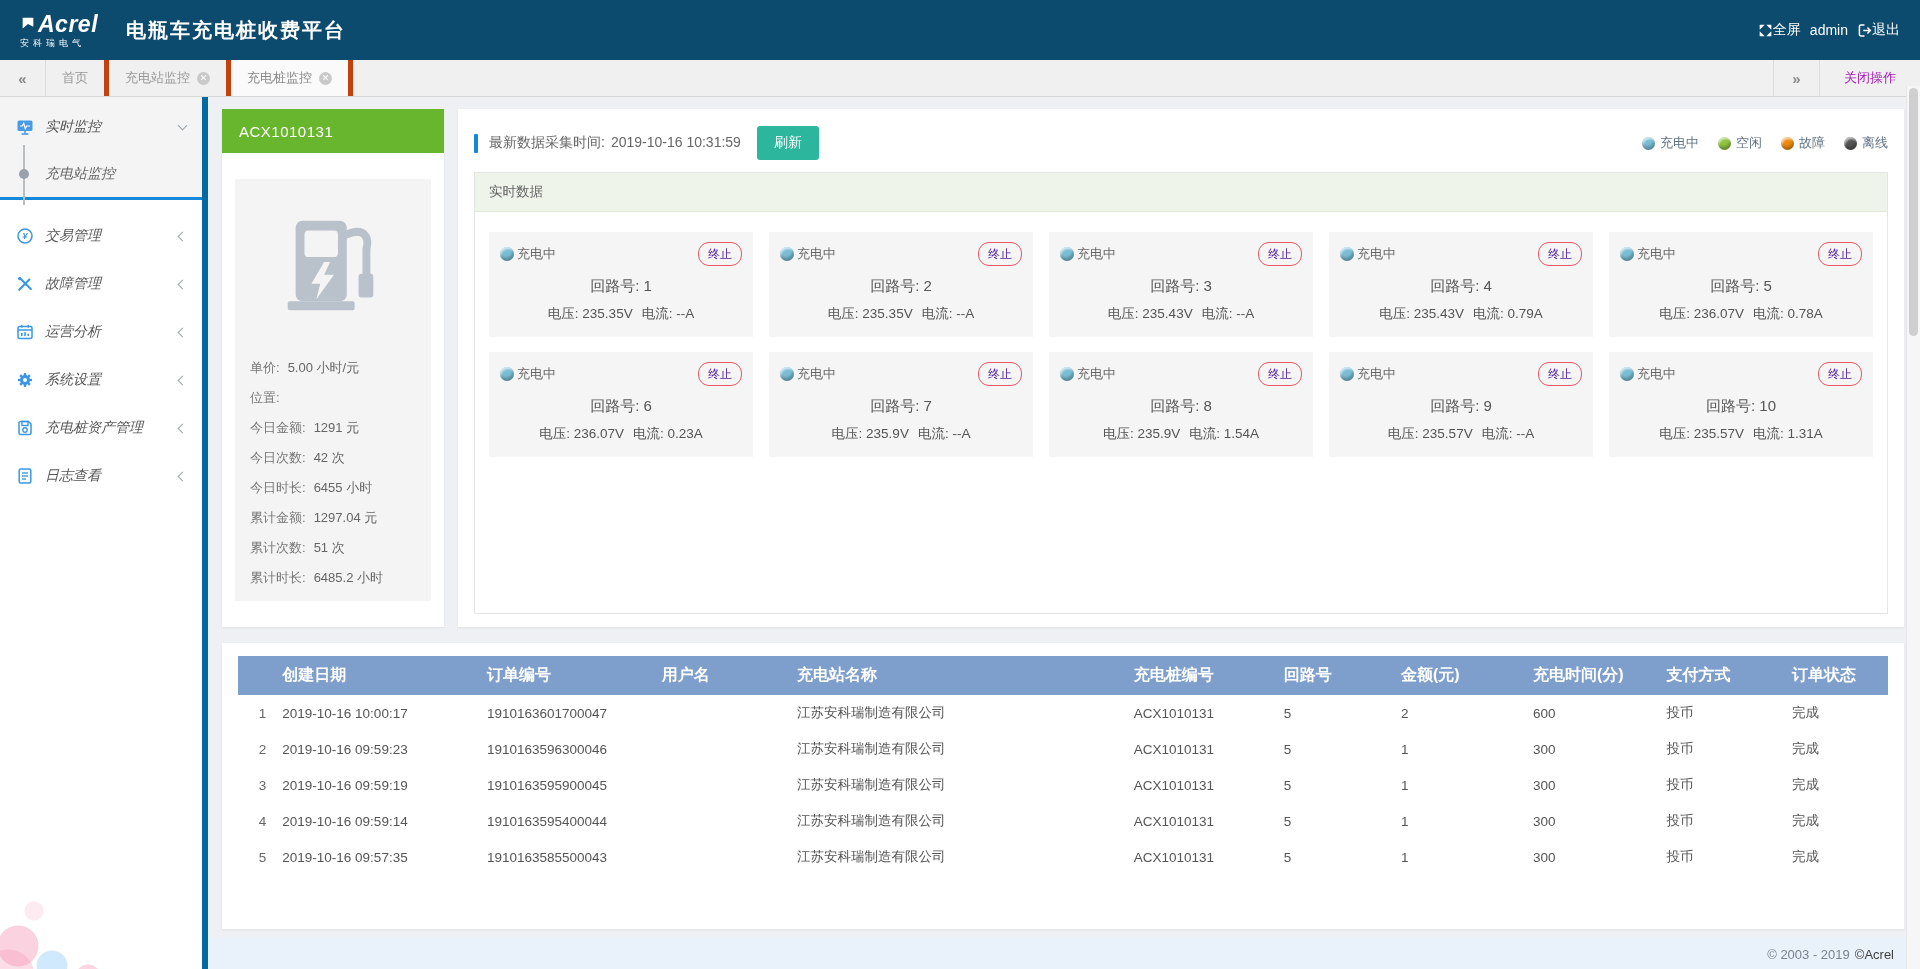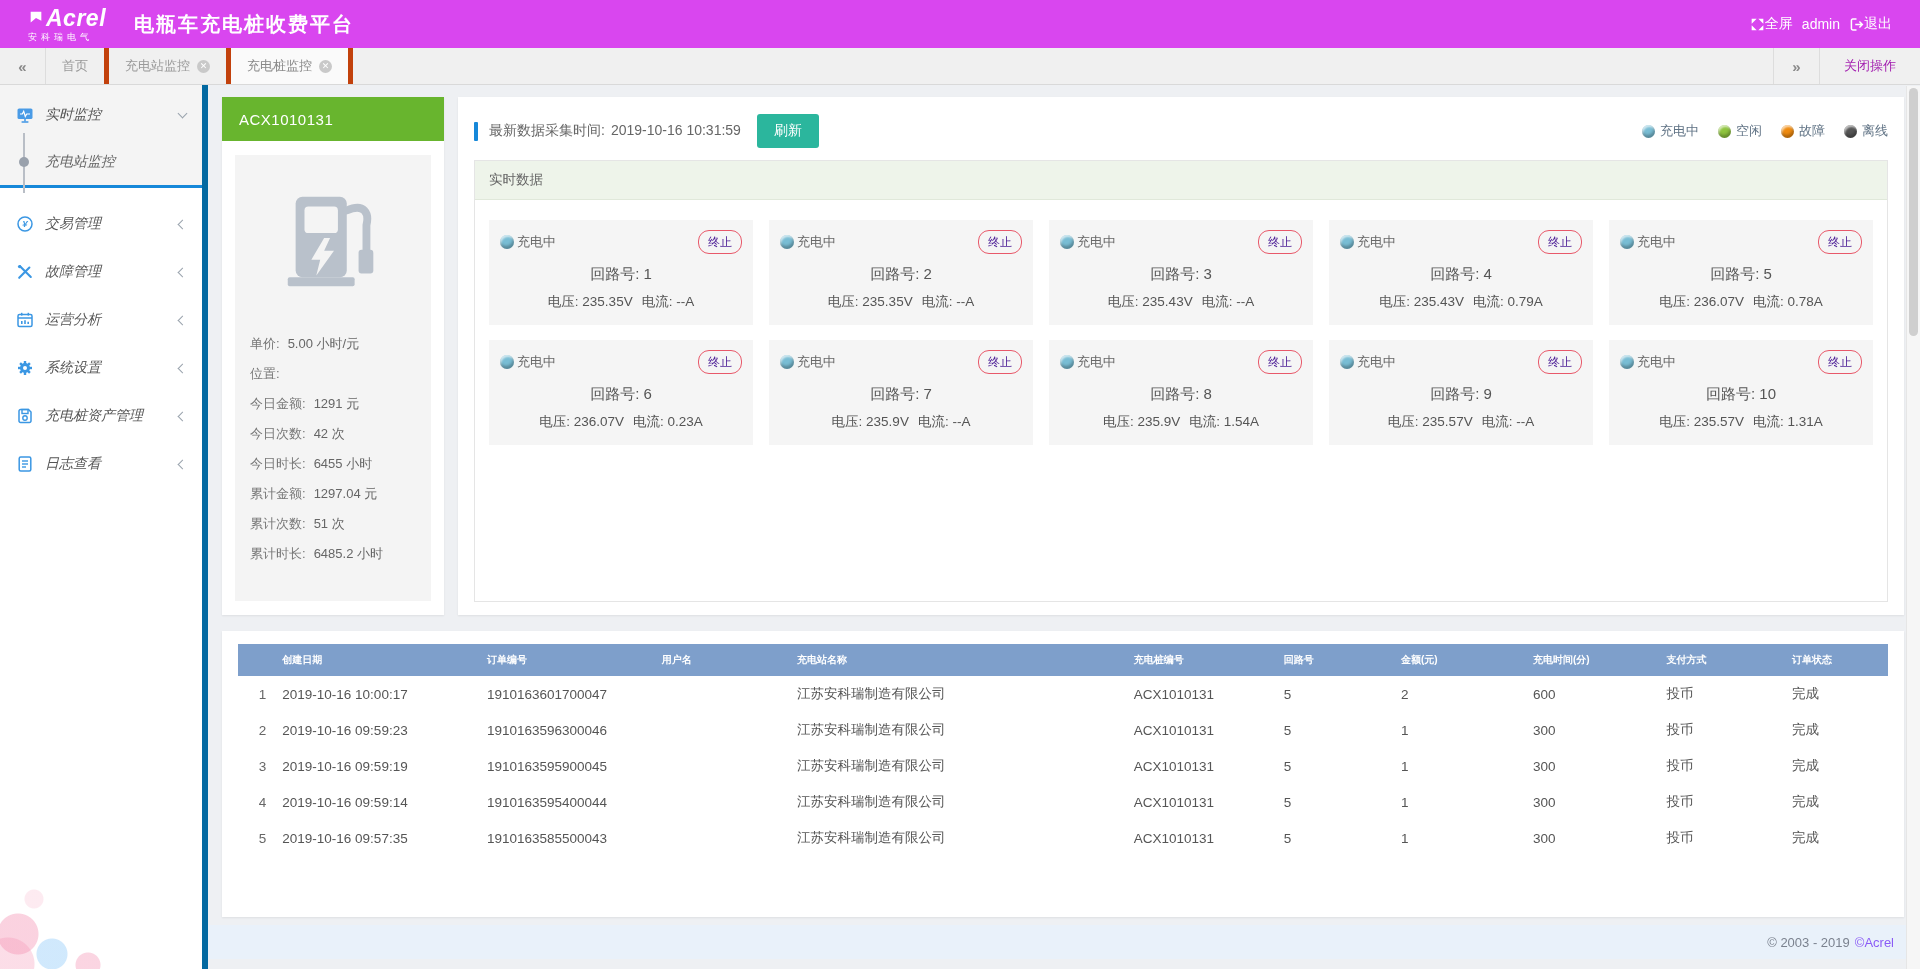--- a/index.html
+++ b/index.html
@@ -1,20 +1,20 @@
 <!DOCTYPE html>
 <html><head>
 <meta charset="utf-8">
 <style>
   * { box-sizing: border-box; margin: 0; padding: 0; }
   html,body { width:1920px; height:969px; overflow:hidden; }
   body { font-family:"Liberation Sans", sans-serif; background:#eef0f3; position:relative; }
 
   
-  .app-header { height:48px; background:#d946ef; display:flex; align-items:center; padding:0 28px; color:#fff; }
+  .app-header { height:60px; background:#0c4a6e; display:flex; align-items:center; padding:0 20px; color:#fff; }
   .logo { display:flex; flex-direction:column; line-height:1; margin-right:28px; }
   .logo-main { display:flex; align-items:center; font-size:23px; font-weight:bold; font-style:italic; letter-spacing:.5px; }
   .logo-flag { width:16px; height:16px; margin-right:2px; }
   .logo-sub { font-size:9px; letter-spacing:4px; margin-top:3px; font-style:normal; }
   .app-title { font-size:20px; font-weight:bold; letter-spacing:2px; }
   .header-right { margin-left:auto; display:flex; align-items:center; gap:9px; font-size:14px; }
   .header-right .hr-item { display:flex; align-items:center; cursor:pointer; }
   .header-right svg { display:block; }
 
   
@@ -51,21 +51,21 @@
       radial-gradient(circle at 34px 160px, rgba(244,143,177,.18) 0 9px, transparent 10px);
   }
 
   .main { flex:1; padding:12px 16px 0 14px; overflow:hidden; }
   .card { background:#fff; box-shadow:0 1px 2px rgba(0,0,0,.07); }
 
   
   .top-row { display:flex; gap:14px; height:518px; }
   .station-card { width:222px; flex:none; display:flex; flex-direction:column; }
   .station-header { height:44px; background:#68b52e; color:#fff; font-size:15px; display:flex; align-items:center; padding:0 17px; letter-spacing:.5px; }
-  .station-body { padding:14px 13px; flex:1;text-align:right; }
+  .station-body { padding:26px 13px; flex:1;text-align:right; }
   .station-panel { background:#f4f4f4; height:100%; padding:26px 0 0; }
   .pile-icon { display:block; margin:0 auto 30px; }
   .stat-row { display:flex; gap:8px; font-size:13px; color:#777; line-height:30px; padding:0 15px; }
   .stat-row .sv { color:#666; }
 
   
   .monitor-panel { flex:1; padding:13px 16px; display:flex; flex-direction:column; }
   .monitor-topbar { display:flex; align-items:center; height:42px; flex:none;justify-content:space-between; }
   .accent-bar { width:4px; height:19px; background:#1688d9; margin-right:11px; border-radius:1px; }
   .collect { font-size:14px; color:#666; }
@@ -85,27 +85,27 @@
   .terminate-btn { margin-left:auto; background:transparent; border:1px solid #e8596a; color:#4c1d95; border-radius:11px; font-size:12px; padding:2.5px 9px; cursor:pointer; font-family:inherit; }
   .circuit-no { text-align:center; font-size:15px; color:#555; margin-top:11px; }
   .circuit-detail { text-align:center; font-size:13.5px; color:#555; margin-top:9px; }
   .circuit-detail .lab2 { margin-left:9px; }
 
   
   .orders-section { margin-top:16px; height:286px; overflow:hidden; }
   .orders-header { background:#ccd8eb; padding:11px 14px; font-size:13.5px; color:#44506a; }
   .orders-body { padding:13px 16px 0; }
   table { width:100%; border-collapse:collapse; table-layout:fixed; }
-  thead th { background:#7e9fcb; color:#fff; font-size:10px; font-weight:bold; text-align:left; padding:9px 8px; }
+  thead th { background:#7e9fcb; color:#fff; font-size:16px; font-weight:bold; text-align:left; padding:9px 8px; }
   tbody td { font-size:13.5px; color:#555; padding:9px 8px; white-space:nowrap; overflow:hidden; }
   td.num { text-align:right; color:#666; }
 
   
   .page-footer { height:34px; margin:8px -16px 0 -14px; background:#e9f1fa; display:flex; align-items:center; justify-content:flex-end; padding-right:26px; font-size:13px; color:#7b828f; gap:5px; }
-  .page-footer .brand { color:#8b5cf6; }
+  .page-footer .brand { color:#404040; }
   .scrollbar { position:absolute; top:86px; right:0; width:14px; height:883px; background:#f6f6f6; border-left:1px solid #e6e6e6; }
   .scroll-thumb { position:absolute; top:2px; left:2px; width:9px; height:248px; background:#cfcfcf; border-radius:5px; }
 </style>
 </head>
 <body>
 
 <header class="app-header">
   <div class="logo">
     <span class="logo-main">
       <svg class="logo-flag" viewBox="0 0 18 18">

